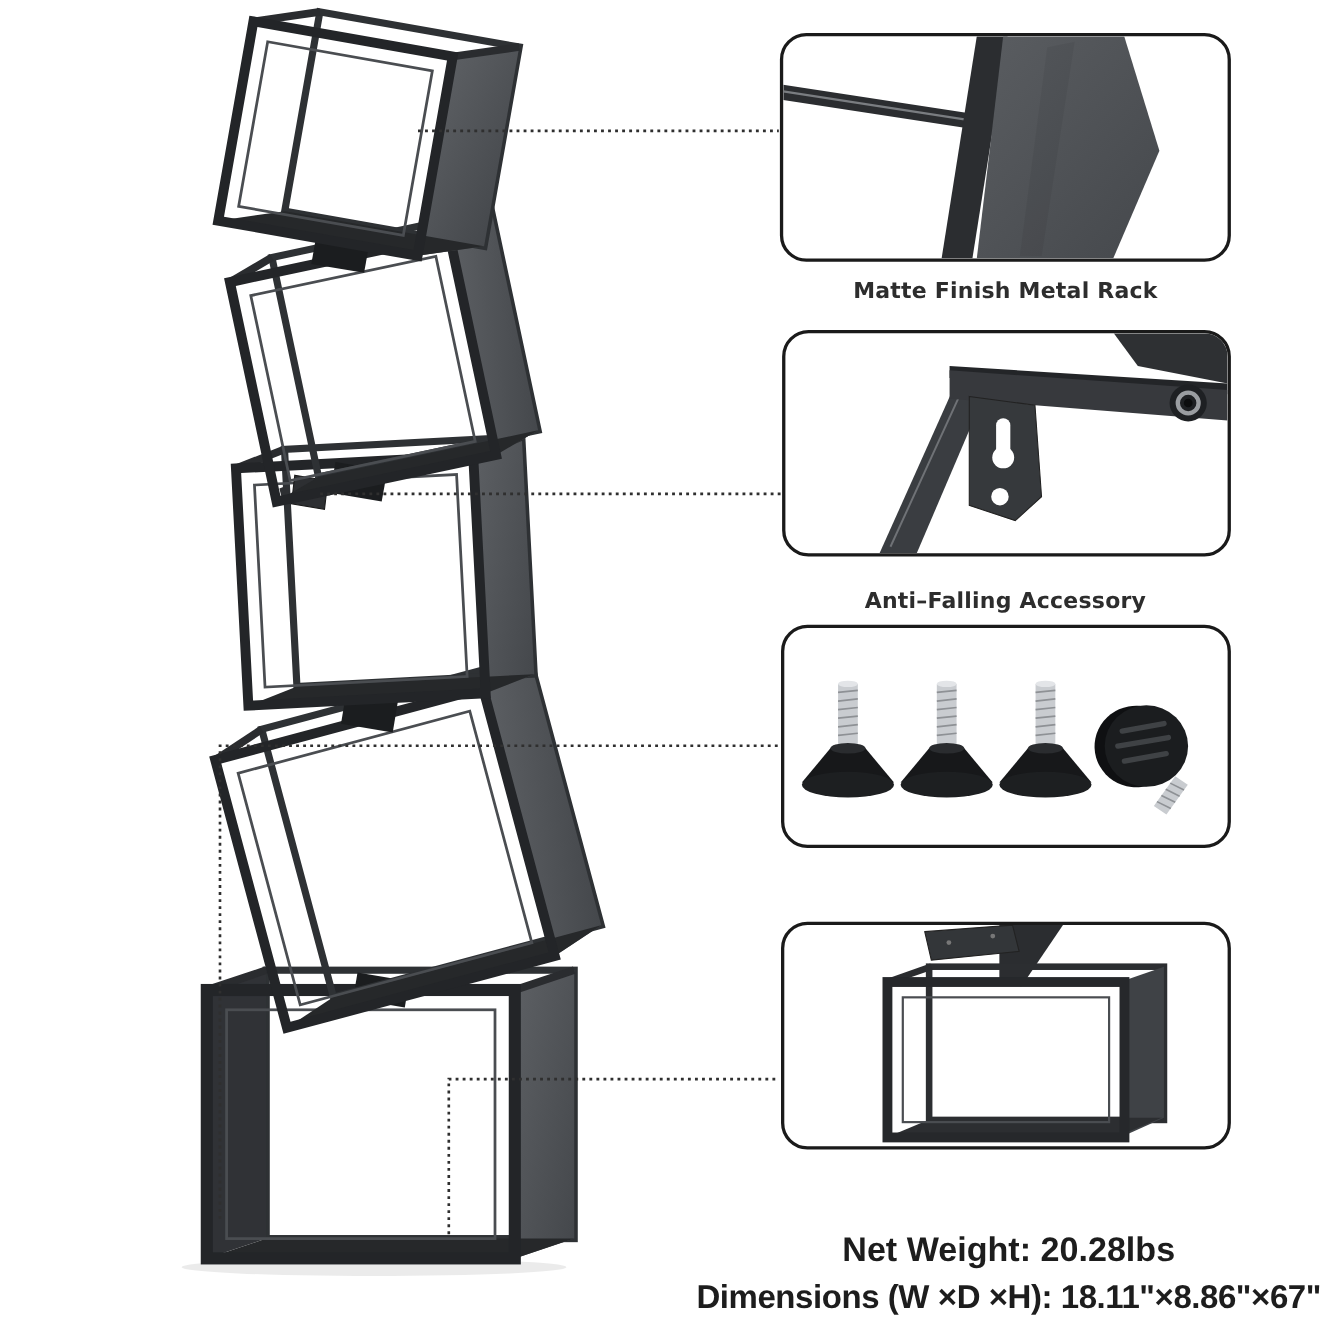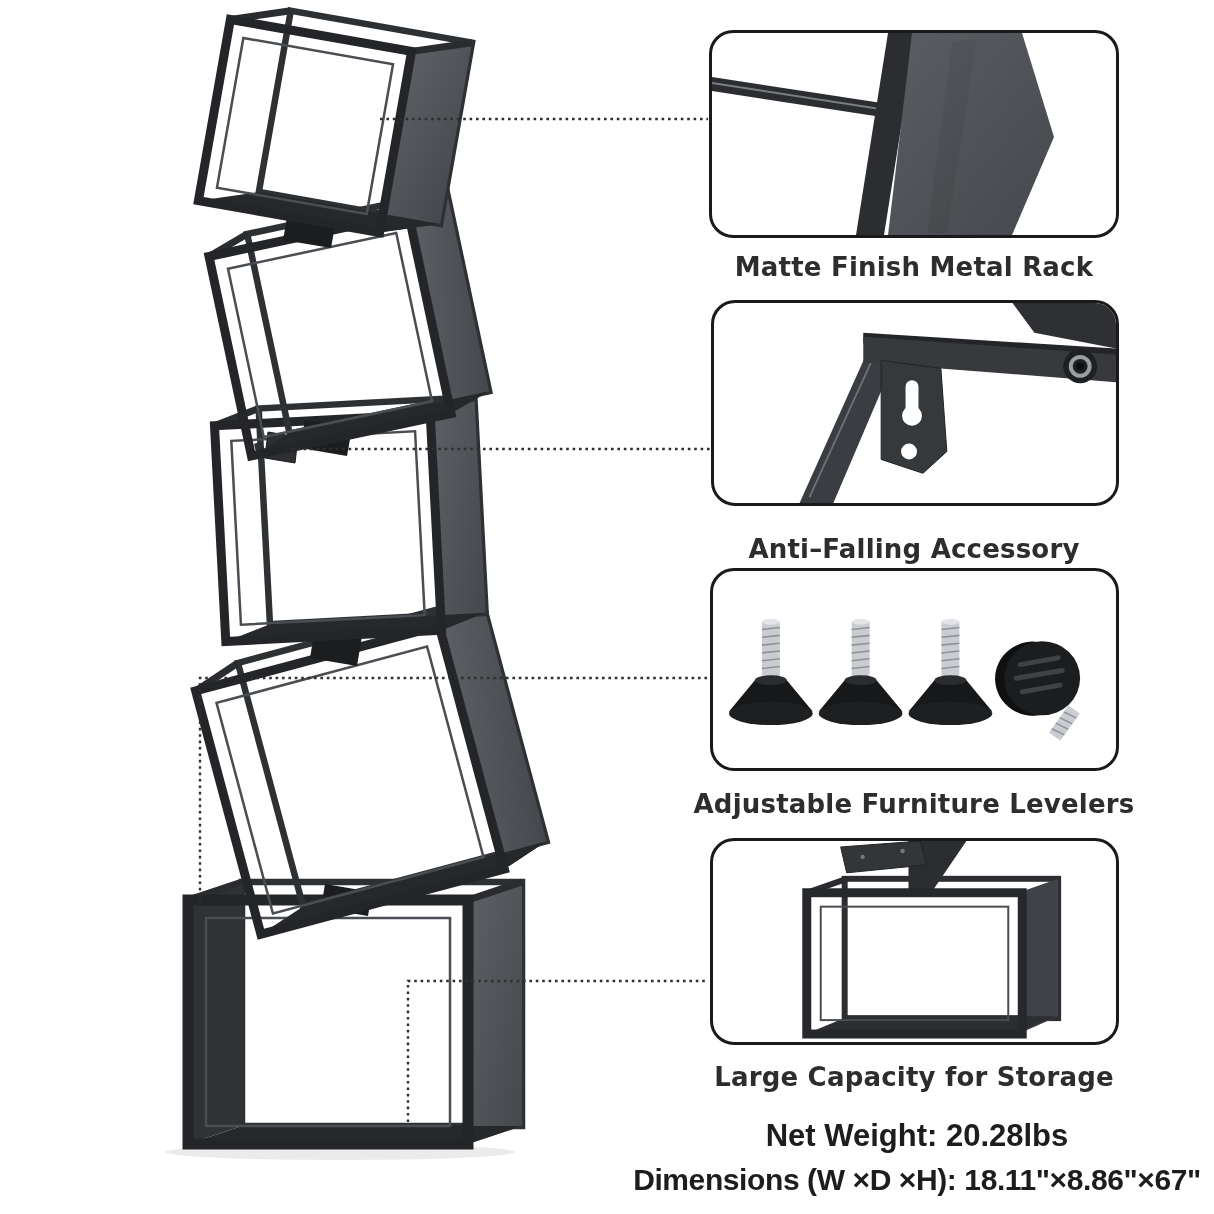--- a/index.html
+++ b/index.html
@@ -7,21 +7,21 @@
           font-family:"DejaVu Sans",sans-serif;}
   .scene{position:absolute;left:0;top:0;width:1214px;height:1214px;}
   .callout{position:absolute;border:3px solid #1a1a1a;border-radius:24px;background:#fff;
            overflow:hidden;box-sizing:border-box;}
   .callout svg{display:block;width:100%;height:100%;}
   .card1{left:709px;top:30px;width:410px;height:208px;}
   .card2{left:711px;top:300px;width:408px;height:206px;}
   .card3{left:710px;top:568px;width:409px;height:203px;}
   .card4{left:710px;top:838px;width:409px;height:207px;}
   .label{position:absolute;left:664px;width:500px;text-align:center;
-         font-family:"DejaVu Sans",sans-serif;font-weight:700;font-size:26px;
+         font-family:"DejaVu Sans",sans-serif;font-weight:700;font-size:20px;
          color:#2d2d2d;letter-spacing:0.2px;white-space:nowrap;}
   .lab1{top:252px;} .lab2{top:534px;} .lab3{top:789px;} .lab4{top:1062px;}
   .specs{position:absolute;left:597px;top:1114px;width:640px;text-align:center;
          font-family:"Liberation Sans",sans-serif;font-weight:700;color:#1d1d1d;}
   .specs .l1{font-size:31px;line-height:44px;white-space:nowrap;}
   .specs .l2{font-size:30px;line-height:44px;letter-spacing:-0.4px;white-space:nowrap;}
 </style>
 </head>
 <body>
 
@@ -199,36 +199,34 @@
             <line x1="-7" y1="29" x2="7" y2="27" stroke="#8e9195" stroke-width="1.5"></line>
         </g>
         <path d="M352,132 a38,38 0 1,0 -18,14 z" fill="#0f1012"></path>
         <circle cx="330" cy="110" r="38" fill="#1b1d1f"></circle>
         <line x1="308" y1="96" x2="346" y2="89" stroke="#3f4245" stroke-width="5" stroke-linecap="round"></line>
         <line x1="304" y1="110" x2="350" y2="102" stroke="#3f4245" stroke-width="5" stroke-linecap="round"></line>
         <line x1="310" y1="124" x2="348" y2="117" stroke="#3f4245" stroke-width="5" stroke-linecap="round"></line>
       </g>
     </svg>
   </div>
-  <div class="label lab3">Adjustable Furniture Levelers</div>
 
   <div class="callout card4">
     <svg viewBox="0 0 404 202" preserveAspectRatio="none">
       <polygon points="196,0 254,0 216,56 196,52" fill="#2b2d30"></polygon>
       <polygon points="128,6 208,0 214,24 134,32" fill="#333639" stroke="#222" stroke-width="1"></polygon>
       <circle cx="150" cy="16" r="2.2" fill="#777"></circle>
         <circle cx="190" cy="10" r="2.2" fill="#777"></circle>
       <rect x="132" y="38" width="214" height="140" fill="none" stroke="#2c2e31" stroke-width="6"></rect>
       <polygon points="306,52 346,38 346,176 306,194" fill="#3f4246"></polygon>
       <polygon points="98,192 306,192 344,176 136,176" fill="#2c2e31"></polygon>
       <line x1="94" y1="52" x2="134" y2="38" stroke="#2a2c2f" stroke-width="6"></line>
       <rect x="94" y="52" width="216" height="142" fill="none" stroke="#26282b" stroke-width="9"></rect>
       <rect x="108" y="66" width="188" height="114" fill="none" stroke="#4a4d51" stroke-width="2"></rect>
     </svg>
   </div>
-  <div class="label lab4">Large Capacity for Storage</div>
 
   <div class="specs">
     <div class="l1">Net Weight: 20.28lbs</div>
     <div class="l2">Dimensions (W ×D ×H): 18.11"×8.86"×67"</div>
   </div>
 
 </div>
 
 </body></html>

